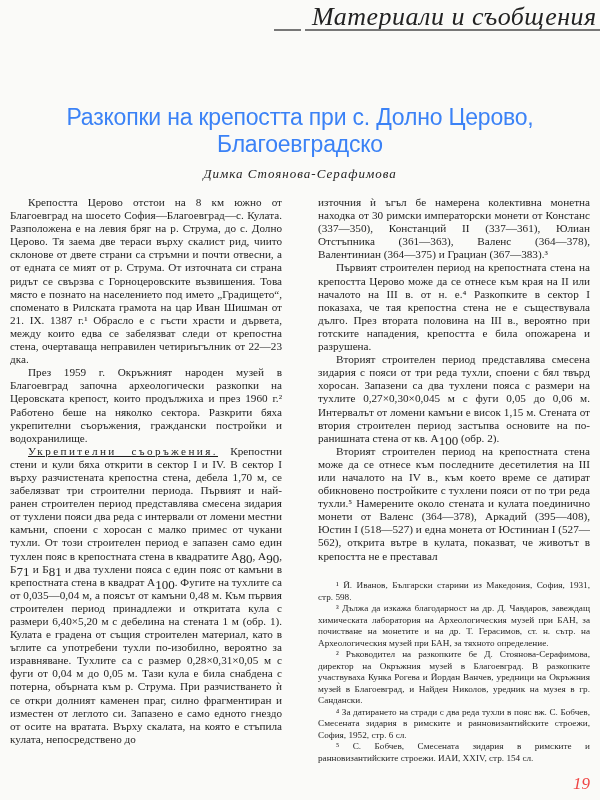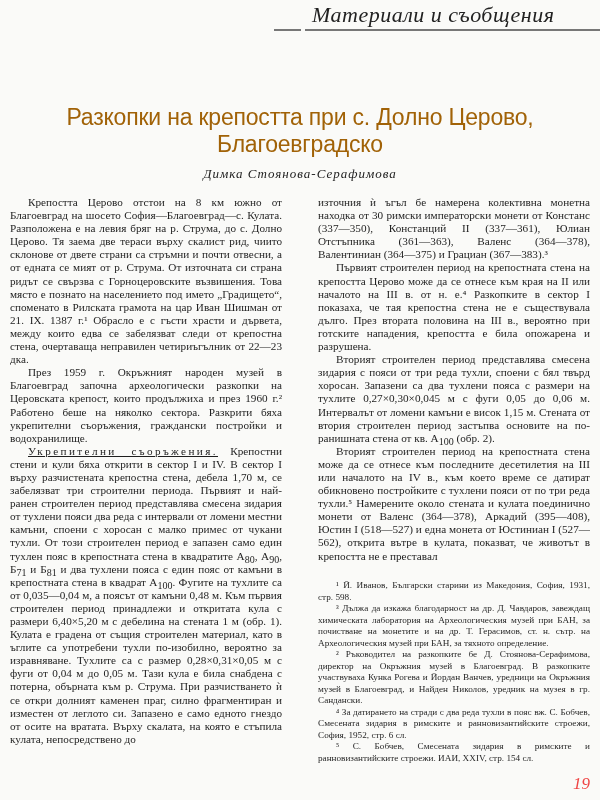--- a/index.html
+++ b/index.html
@@ -5,49 +5,49 @@
   html, body { margin: 0; padding: 0; }
   body {
     width: 600px; height: 800px; overflow: hidden;
     background: #fafaf8;
     color: #1a1a1a;
     font-family: "Liberation Serif", "DejaVu Serif", serif;
     position: relative;
   }
   .section-header {
     position: absolute; left: 312px; top: 2px; width: 288px;
-    font-style: italic; font-size: 22px; letter-spacing: 0.5px;
+    font-style: italic; font-size: 26px; letter-spacing: 0.5px;
     color: #222; white-space: nowrap; text-align: left;
   }
   .header-rule {
     position: absolute; top: 29px; left: 274px; width: 326px; height: 3px;
   }
   .header-rule .seg1 { position: absolute; left: 0; top: 0; width: 27px; height: 2px; background: #777; }
   .header-rule .seg2 { position: absolute; left: 31px; top: 0; width: 295px; height: 2px; background: #777; }
   .title {
     position: absolute; top: 104px; left: 0; width: 600px;
     text-align: center; font-family: "Liberation Sans", "DejaVu Sans", sans-serif;
-    font-size: 23px; line-height: 27px; font-weight: normal; color: #a16207;
+    font-size: 23px; line-height: 27px; font-weight: normal; color: #3b82f6;
     letter-spacing: -0.2px;
   }
   .author {
     position: absolute; top: 166px; left: 0; width: 600px; text-align: center;
     font-style: italic; font-size: 13px; letter-spacing: 1px; color: #222;
   }
   .col {
     position: absolute; top: 196px; width: 272px;
     font-size: 11.2px; line-height: 13.1px; text-align: justify;
     hyphens: manual; color: #1e1e1e;
   }
   .col-left { left: 10px; }
   .col-right { left: 318px; }
   .col p { margin: 0; text-indent: 18px; }
   .col p.noind { text-indent: 0; }
   .spaced { letter-spacing: 2.4px; text-decoration: underline; }
-  sub { font-size: 10px; line-height: 0; }
+  sub { font-size: 13px; line-height: 0; }
   .footnotes {
     position: absolute; left: 318px; top: 580px; width: 272px;
     font-size: 9.2px; line-height: 11.5px; text-align: justify; color: #262626;
   }
   .footnotes p { margin: 0; text-indent: 18px; }
   .page-number {
     position: absolute; left: 573px; top: 774px; font-size: 17px; color: #ef4444; font-style: italic;
   }
 </style>
 </head>

